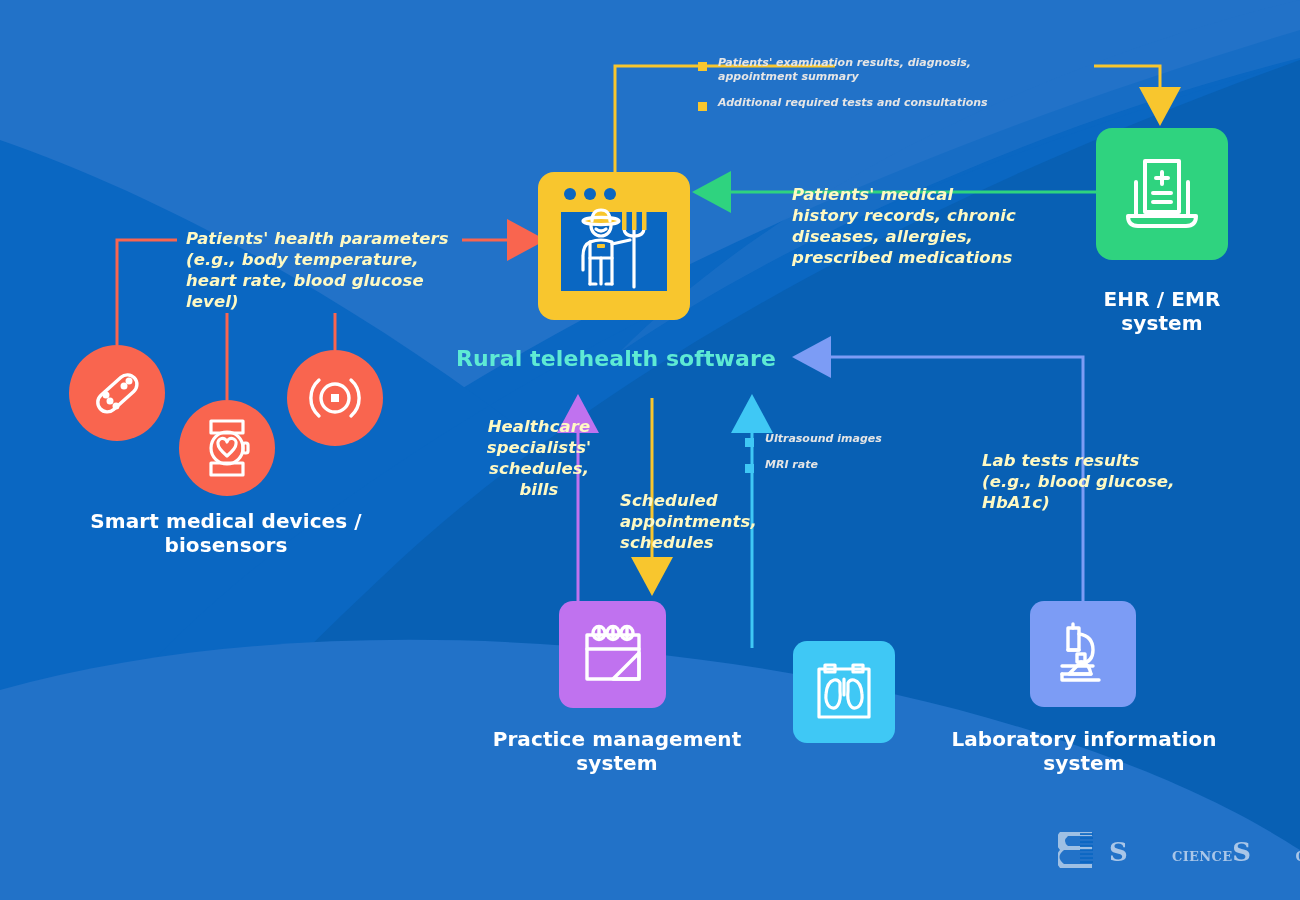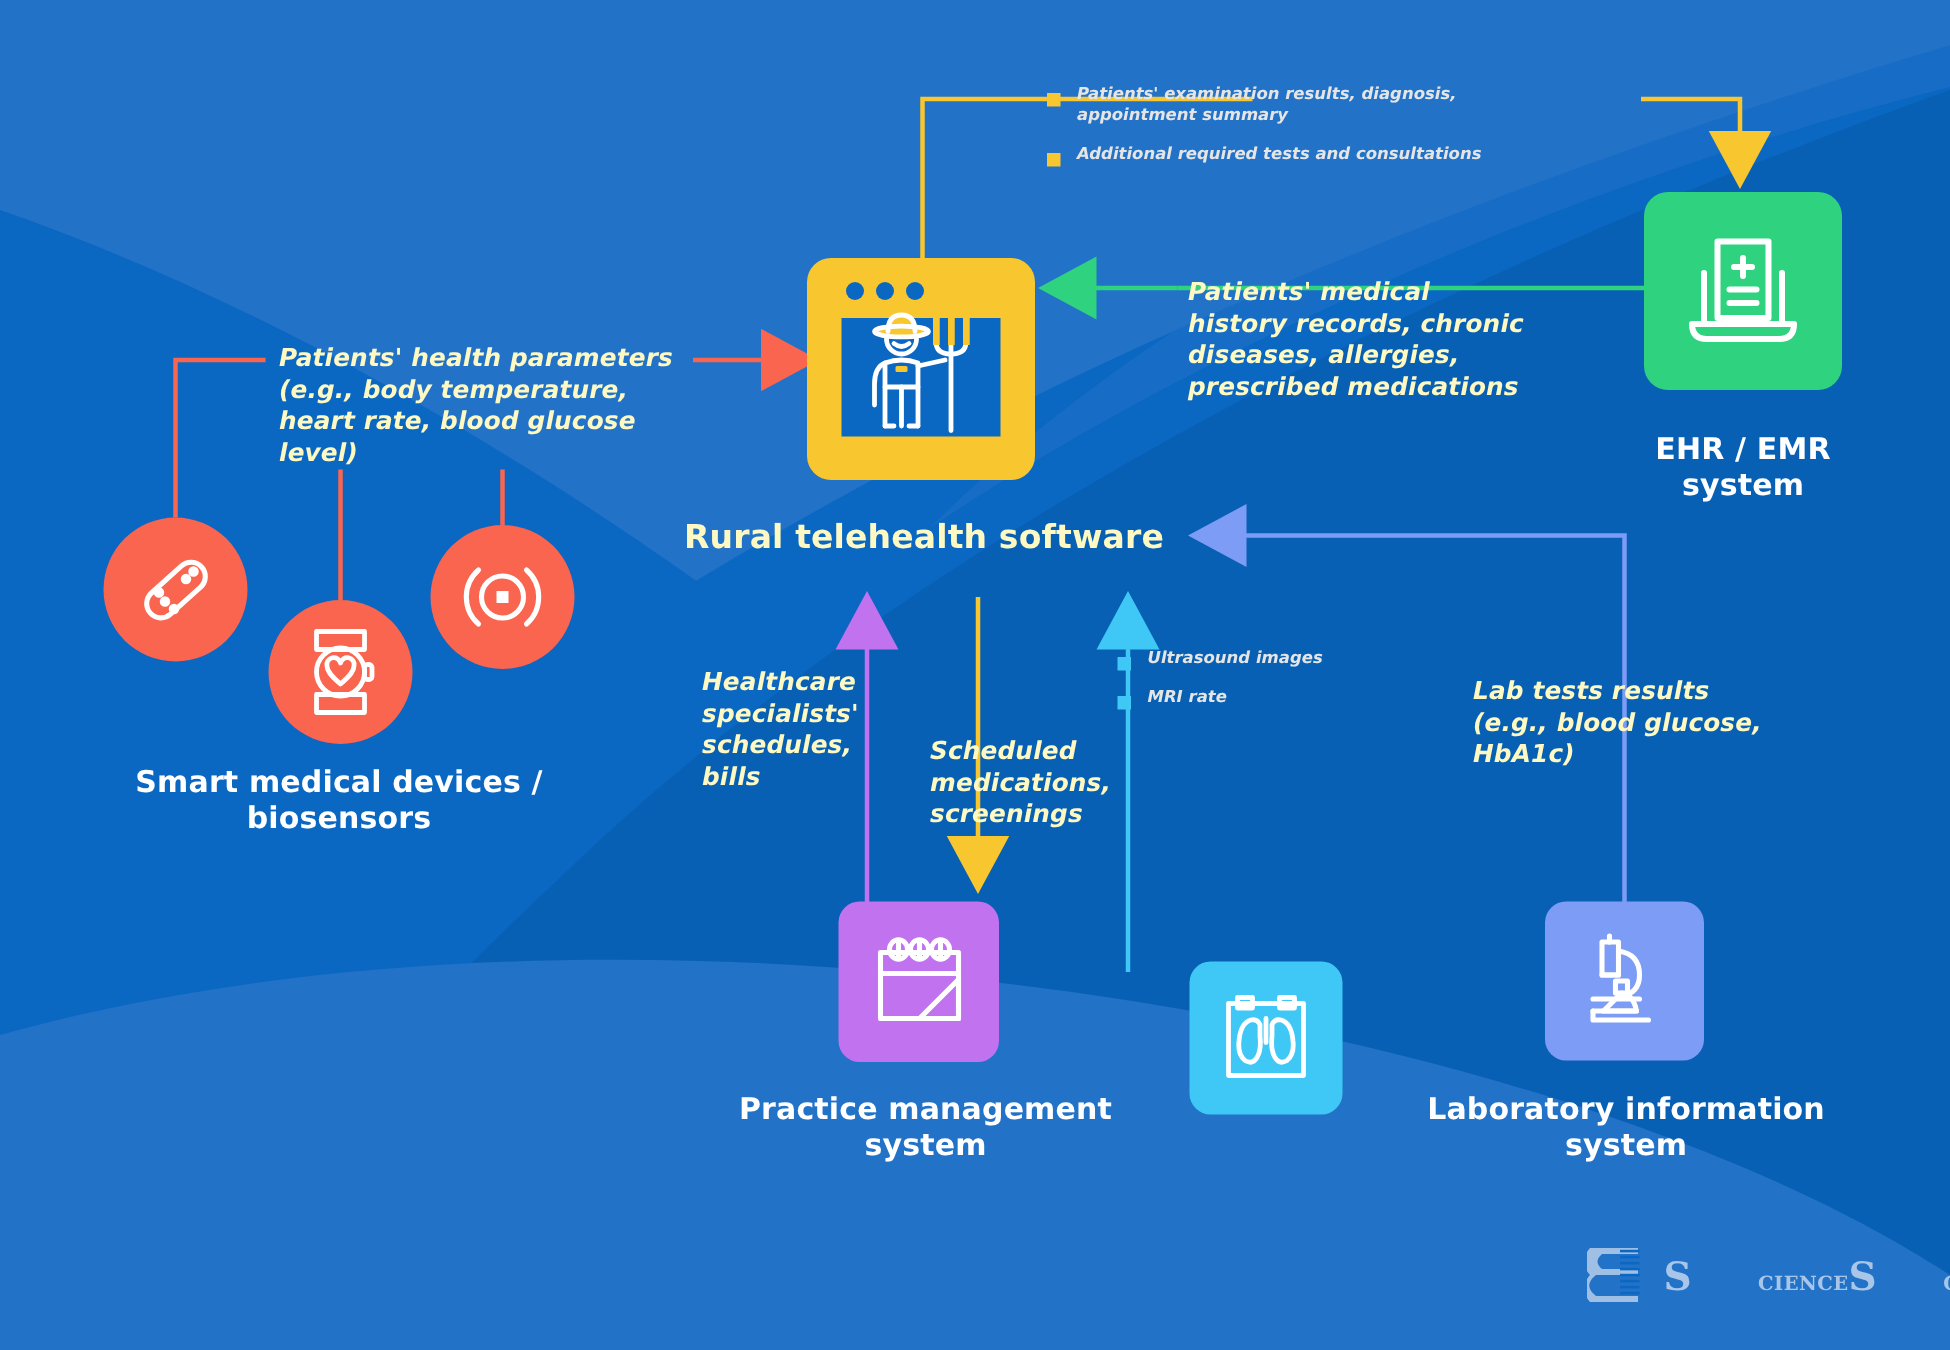--- a/index.html
+++ b/index.html
@@ -18,21 +18,21 @@
   
   .caption{
     position:absolute;color:#ffffff;font-weight:bold;font-size:20px;line-height:1.18;
     text-align:center;letter-spacing:.1px;
   }
   .note{
     position:absolute;color:#fef9c3;font-style:italic;font-weight:bold;font-size:16.5px;
     line-height:1.28;letter-spacing:.1px;
   }
   .title-yellow{
-    position:absolute;color:#fef9c3;font-weight:bold;font-size:22px;letter-spacing:.1px;
+    position:absolute;color:#5eead4;font-weight:bold;font-size:22px;letter-spacing:.1px;
     white-space:nowrap;
   }
   .bullet-list{position:absolute;}
   .bullet-row{display:flex;align-items:flex-start;margin-bottom:12px;}
   .bullet-sq{width:9px;height:9px;flex:0 0 9px;margin-top:6px;margin-right:11px;}
   .bullet-txt{color:#e5e5e5;font-style:italic;font-weight:bold;font-size:11px;line-height:1.28;}
 
   
   #logo{position:absolute;left:1058px;top:828px;display:flex;align-items:center;}
   #logo .mark{width:42px;height:48px;margin-right:9px;}
@@ -225,23 +225,23 @@
         <ellipse cx="36" cy="14" rx="6" ry="6.5"></ellipse>
         <ellipse cx="50" cy="14" rx="6" ry="6.5"></ellipse>
         <path d="M22,8 L22,20 M36,8 L36,20 M50,8 L50,20"></path>
         <path d="M36,60 L62,34 L62,60 Z"></path>
       </g>
     </svg>
   </div>
   <div class="caption" style="left:462px;top:728px;width:310px;white-space:pre-line;">Practice management
 system</div>
 
-  <div class="note" style="left:468px;top:444px;width:142px;">Healthcare specialists' schedules, bills</div>
-
-  <div class="note" style="left:620px;top:490px;width:140px;">Scheduled medications, screenings</div>
+  <div class="note" style="left:468px;top:416px;width:142px;text-align:center;">Healthcare specialists' schedules, bills</div>
+
+  <div class="note" style="left:620px;top:490px;width:140px;">Scheduled appointments, schedules</div>
 
   <div class="tile" style="left:793px;top:641px;width:102px;height:102px;background:#3fc8f5;border-radius:14px;">
     <svg width="70" height="70" viewBox="0 0 70 70">
       <g fill="none" stroke="#fff" stroke-width="3.2" stroke-linecap="round" stroke-linejoin="round">
         <rect x="10" y="12" width="50" height="48"></rect>
         <rect x="16" y="8" width="10" height="7"></rect>
         <rect x="44" y="8" width="10" height="7"></rect>
         <path d="M35,22 L35,38"></path>
         <path d="M31,26 q-2,-4 -6,-3 q-7,2 -8,14 q-1,9 4,13 q5,3 8,-2 q3,-5 2,-14 Z"></path>
         <path d="M39,26 q2,-4 6,-3 q7,2 8,14 q1,9 -4,13 q-5,3 -8,-2 q-3,-5 -2,-14 Z"></path>

